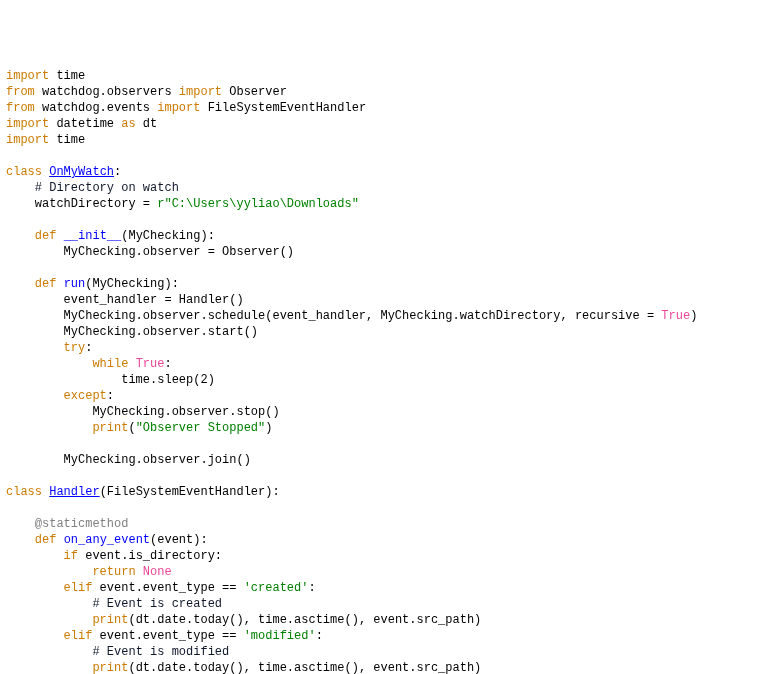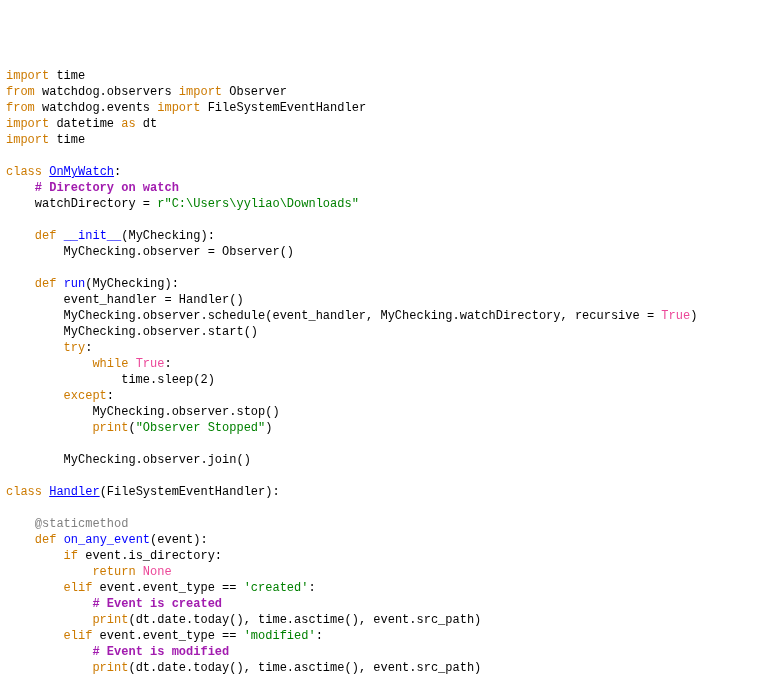--- a/index.html
+++ b/index.html
@@ -9,21 +9,21 @@
     font-size: 12px;
     line-height: 16px;
     background: #ffffff;
     color: #000000;
     white-space: pre;
   }
   .kw { color: #cc7a00; text-align: center; }
   .cls { color: #0000ff; text-decoration: underline; }
   .fn { color: #0000ff; }
   .str { color: #008000; }
-  .cmt { color: #a21caf; font-weight: bold; }
+  .cmt { color: #0f172a; }
   .dec { color: #808080; font-family: Liberation Mono, monospace; }
   .bool { color: #ec4899; }
   .line { display: block; }
 </style>
 </head>
 <body>
 
 
 
 <div id="code"><span class="line"><span class="kw">import</span><span> time</span></span><span class="line"><span class="kw">from</span><span> watchdog.observers </span><span class="kw">import</span><span> Observer</span></span><span class="line"><span class="kw">from</span><span> watchdog.events </span><span class="kw">import</span><span> FileSystemEventHandler</span></span><span class="line"><span class="kw">import</span><span> datetime </span><span class="kw">as</span><span> dt</span></span><span class="line"><span class="kw">import</span><span> time</span></span><span class="line">&nbsp;</span><span class="line"><span class="kw">class</span><span> </span><span class="cls">OnMyWatch</span><span>:</span></span><span class="line"><span>    </span><span class="cmt"># Directory on watch</span></span><span class="line"><span>    watchDirectory = </span><span class="str">r"C:\Users\yyliao\Downloads"</span></span><span class="line">&nbsp;</span><span class="line"><span>    </span><span class="kw">def</span><span> </span><span class="fn">__init__</span><span>(MyChecking):</span></span><span class="line"><span>        MyChecking.observer = Observer()</span></span><span class="line">&nbsp;</span><span class="line"><span>    </span><span class="kw">def</span><span> </span><span class="fn">run</span><span>(MyChecking):</span></span><span class="line"><span>        event_handler = Handler()</span></span><span class="line"><span>        MyChecking.observer.schedule(event_handler, MyChecking.watchDirectory, recursive = </span><span class="bool">True</span><span>)</span></span><span class="line"><span>        MyChecking.observer.start()</span></span><span class="line"><span>        </span><span class="kw">try</span><span>:</span></span><span class="line"><span>            </span><span class="kw">while</span><span> </span><span class="bool">True</span><span>:</span></span><span class="line"><span>                time.sleep(2)</span></span><span class="line"><span>        </span><span class="kw">except</span><span>:</span></span><span class="line"><span>            MyChecking.observer.stop()</span></span><span class="line"><span>            </span><span class="kw">print</span><span>(</span><span class="str">"Observer Stopped"</span><span>)</span></span><span class="line">&nbsp;</span><span class="line"><span>        MyChecking.observer.join()</span></span><span class="line">&nbsp;</span><span class="line"><span class="kw">class</span><span> </span><span class="cls">Handler</span><span>(FileSystemEventHandler):</span></span><span class="line">&nbsp;</span><span class="line"><span>    </span><span class="dec">@staticmethod</span></span><span class="line"><span>    </span><span class="kw">def</span><span> </span><span class="fn">on_any_event</span><span>(event):</span></span><span class="line"><span>        </span><span class="kw">if</span><span> event.is_directory:</span></span><span class="line"><span>            </span><span class="kw">return</span><span> </span><span class="bool">None</span></span><span class="line"><span>        </span><span class="kw">elif</span><span> event.event_type == </span><span class="str">'created'</span><span>:</span></span><span class="line"><span>            </span><span class="cmt"># Event is created</span></span><span class="line"><span>            </span><span class="kw">print</span><span>(dt.date.today(), time.asctime(), event.src_path)</span></span><span class="line"><span>        </span><span class="kw">elif</span><span> event.event_type == </span><span class="str">'modified'</span><span>:</span></span><span class="line"><span>            </span><span class="cmt"># Event is modified</span></span><span class="line"><span>            </span><span class="kw">print</span><span>(dt.date.today(), time.asctime(), event.src_path)</span></span></div>

